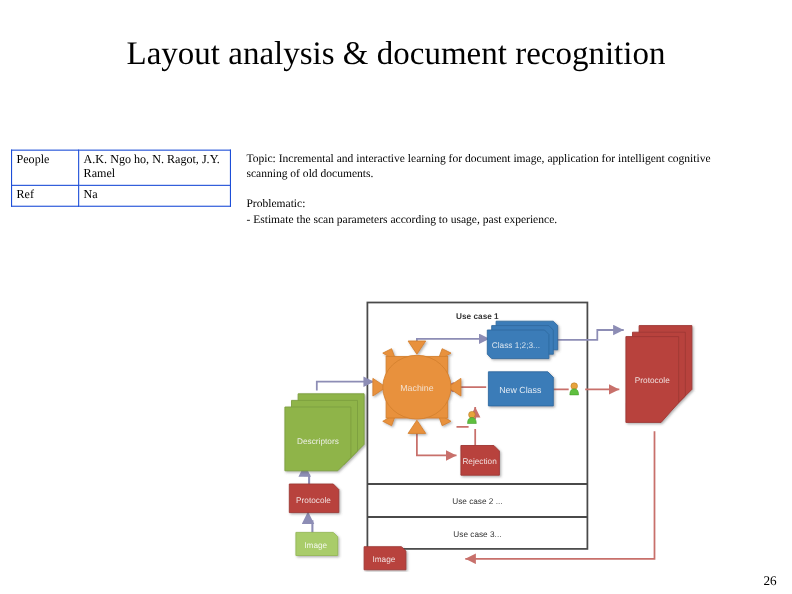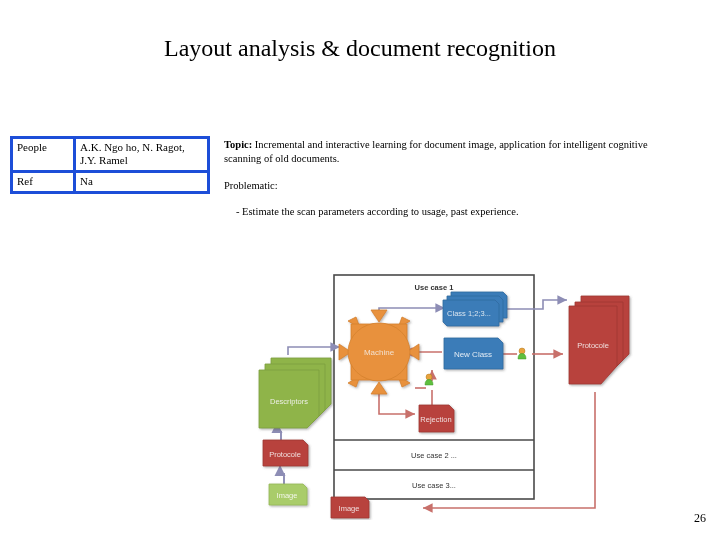--- a/index.html
+++ b/index.html
@@ -17,76 +17,76 @@
   }
 
   
   #slide-title {
     position: absolute;
     left: 0;
     top: 34px;
     width: 720px;
     text-align: center;
     font-family: "Liberation Serif", serif;
-    font-size: 24px;
+    font-size: 30px;
     line-height: 29px;
     color: #000;
   }
   #slide-title .line { display: block; }
 
   
   #info-table {
     position: absolute;
     left: 10px;
     top: 136px;
     width: 200px;
     border-collapse: collapse;
     font-family: "Liberation Serif", serif;
     font-size: 11px;
   }
   #info-table td {
-    border: 3px solid #1d4ed8;
+    border: 1px solid #1d4ed8;
     padding: 2px 4px 3px 4px;
     vertical-align: top;
     line-height: 13px;
   }
   #info-table td.k { width: 52px; white-space: nowrap; }
   #info-table td.v { }
 
   
   #desc-block {
     position: absolute;
     left: 224px;
     top: 138px;
     width: 430px;
     font-family: "Liberation Serif", serif;
     font-size: 10.5px;
     line-height: 13.5px;
   }
-  #desc-block .hd { font-weight: bold; }
+  #desc-block .hd { font-weight: normal; }
   #topic-para { margin: 0 0 14px 0; }
   #problematic-head { margin: 0 0 1px 0; font-weight: normal; }
-  .bullet { margin: 12px; }
+  .bullet { margin: 0; }
 
   
   #diagram {
     position: absolute;
     left: 255px;
     top: 262px;
     width: 430px;
     height: 258px;
     text-align: center;
   }
   #diagram svg { display: block; }
 
   
   #page-number {
     position: absolute;
     right: 14px;
-    bottom: 14px;
+    bottom: 4px;
     font-family: "Liberation Serif", serif;
     font-size: 12px;
     color: #000;
   }
 </style>
 </head>
 <body>
 
 <div id="slide-title">
   <span class="line">Layout analysis &amp; document recognition</span>

